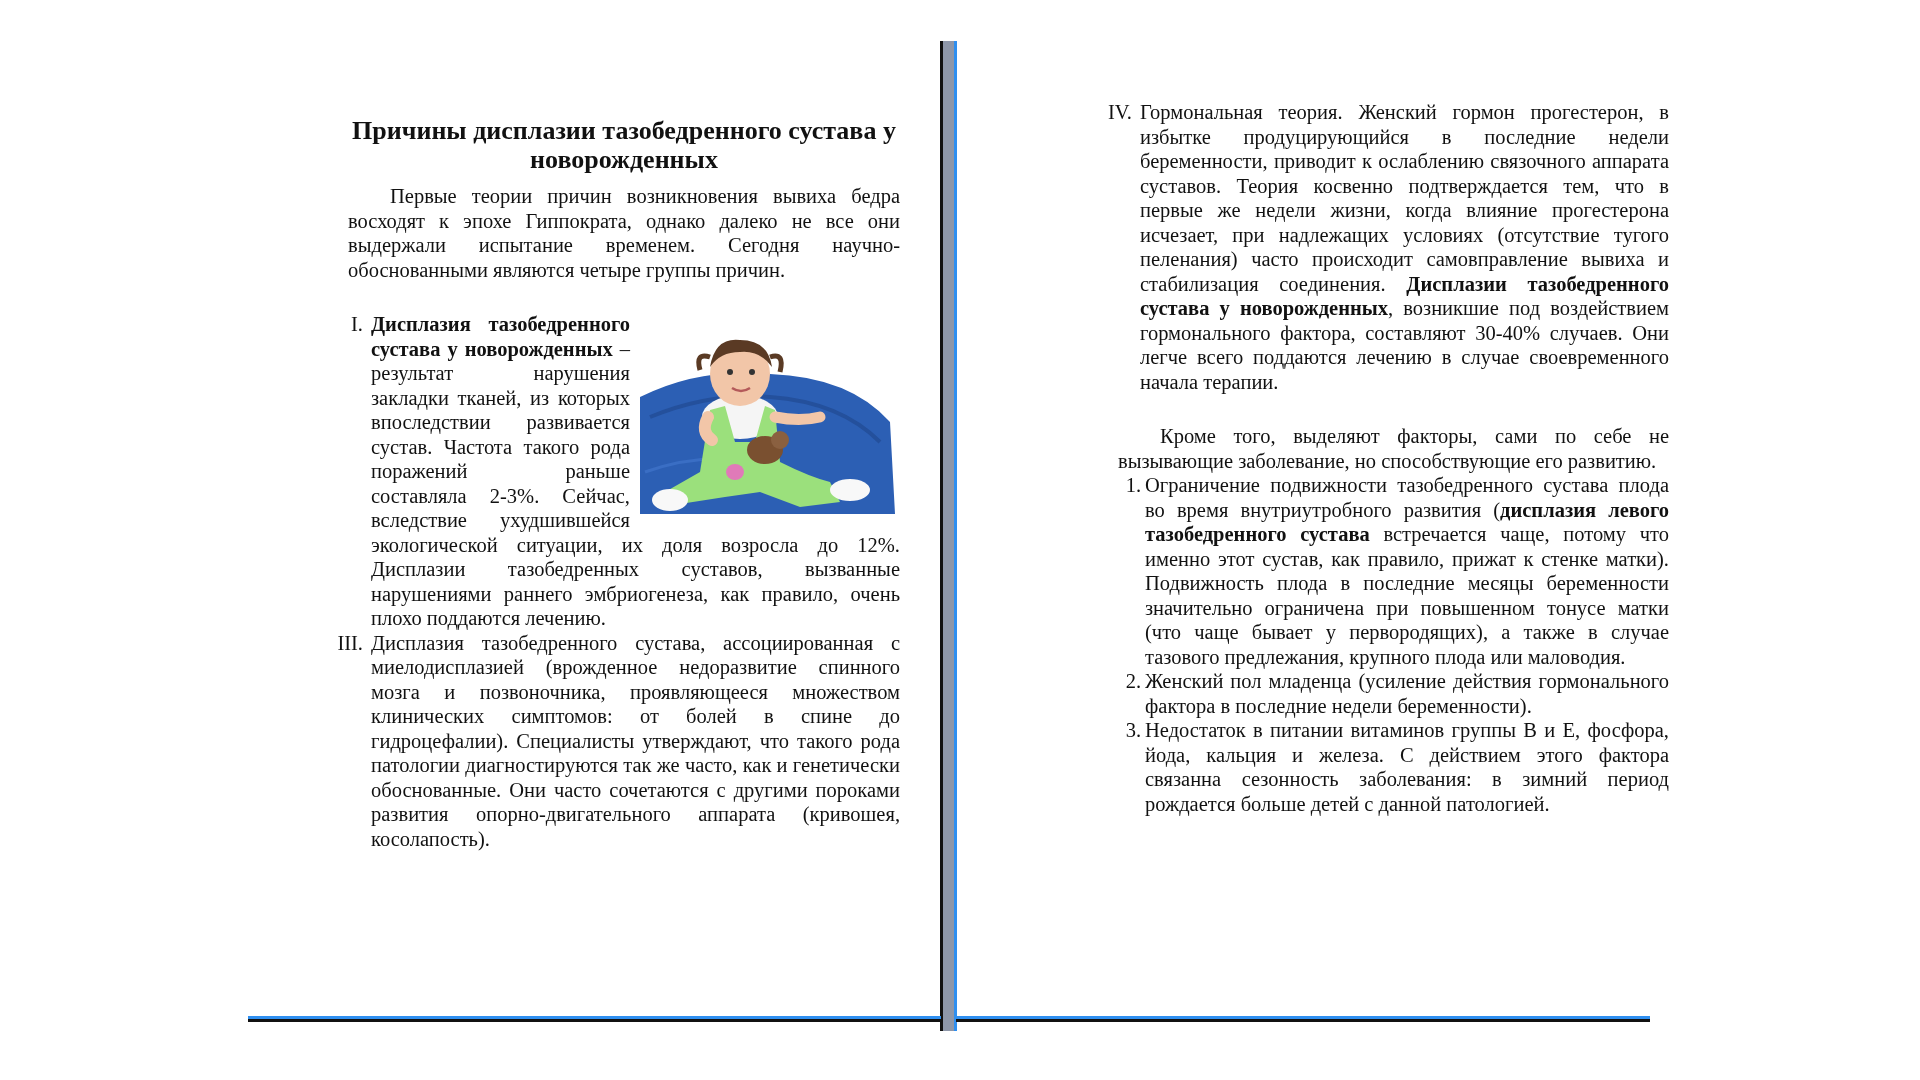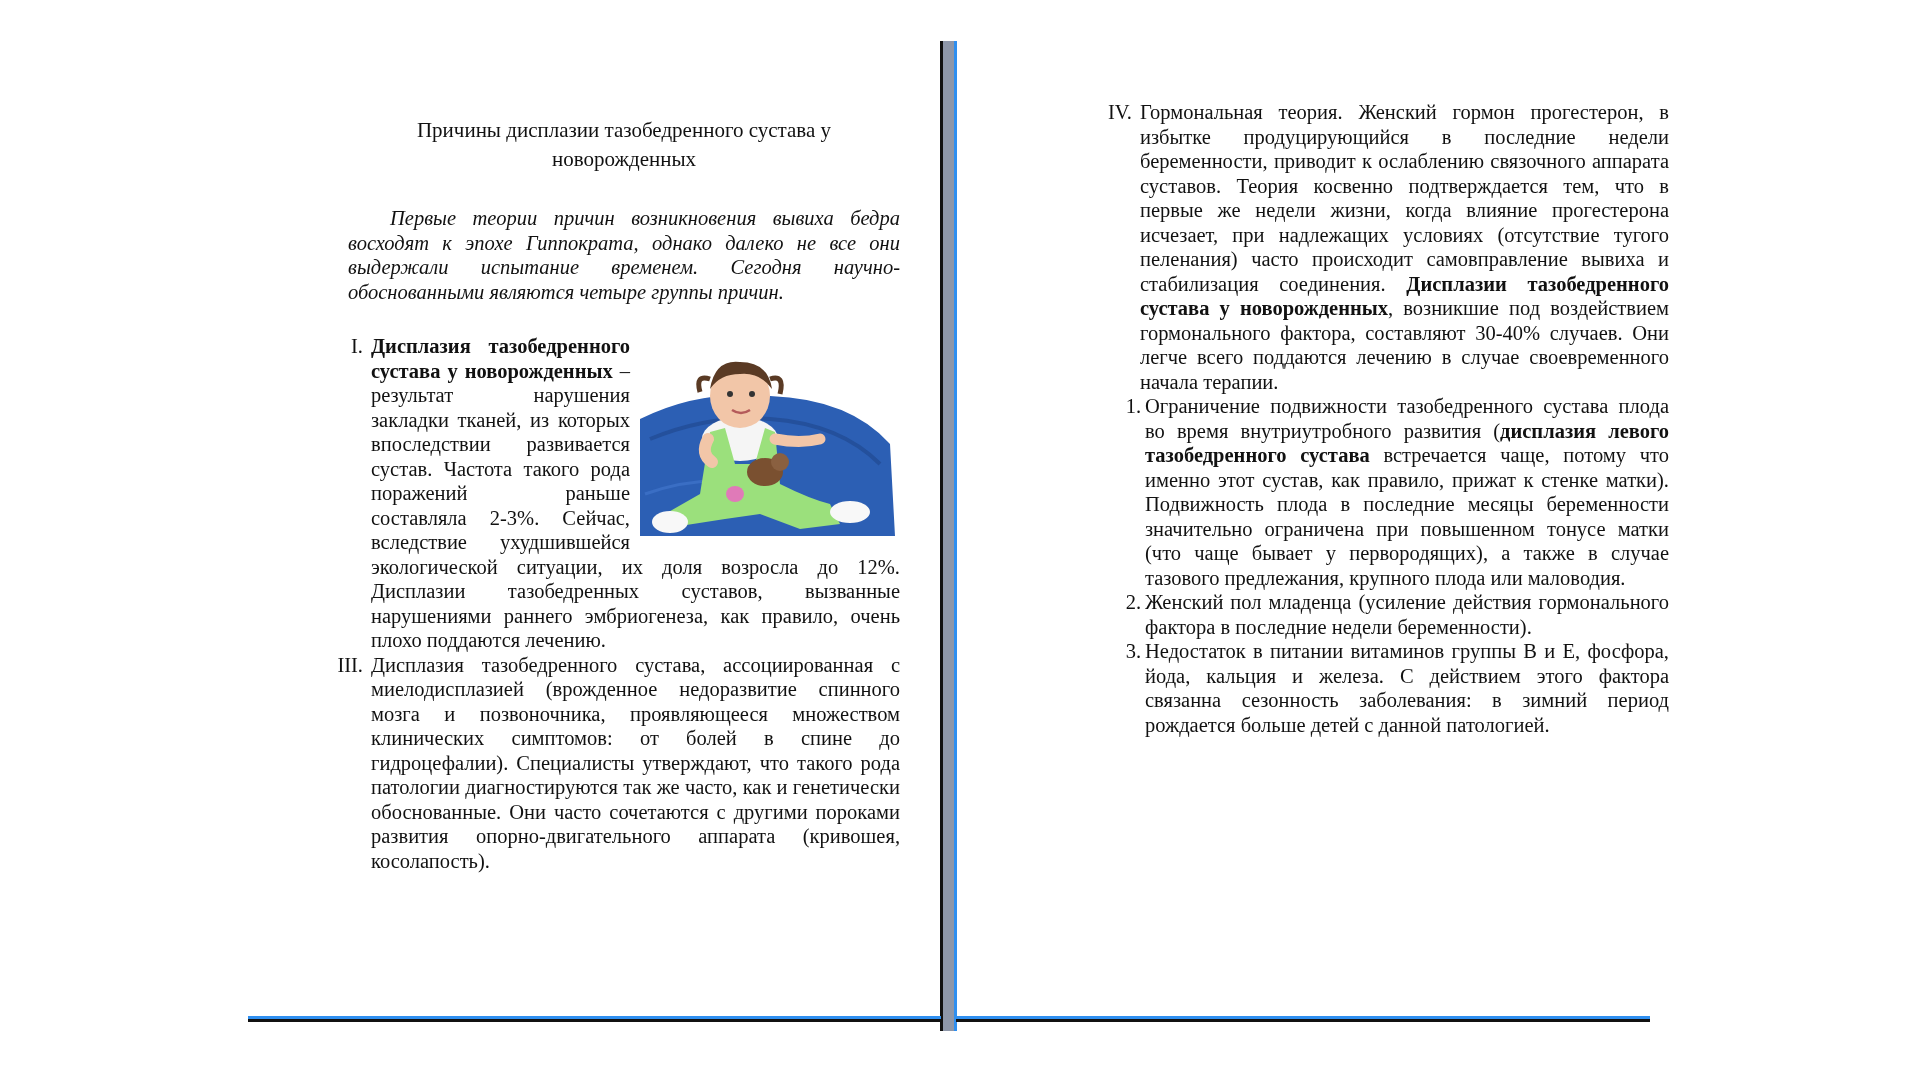--- a/index.html
+++ b/index.html
@@ -12,22 +12,22 @@
   .bottom-rule { position:absolute; top:1016px; height:6px; }
   .bottom-rule .b { height:3px; background:#2f8ff0; }
   .bottom-rule .k { height:3px; background:#111; }
   .rule-left { left:248px; width:693px; }
   .rule-right { left:956px; width:694px; }
 
   .col { position:absolute; font-size:20.5px; line-height:24.5px; text-align:justify; }
   .col-left { left:348px; top:116px; width:552px; }
   .col-right { left:1086px; top:100px; width:583px; }
 
-  h1.title { font-size:21px; line-height:29px; font-weight:normal; text-align:center; margin:0 0 32px 0; }
-  p.intro { text-indent:42px; margin:0 0 30px 0;font-style:italic; }
+  h1.title { font-size:26px; line-height:29px; font-weight:bold; text-align:center; margin:0 0 10px 0; }
+  p.intro { text-indent:42px; margin:0 0 30px 0; }
   ol { margin:0; padding:0; list-style:none; }
   ol li { position:relative; padding-left:12px; margin:0; }
   ol li .num { position:absolute; right:100%; top:0; margin-right:-4px; white-space:nowrap; }
   .roman li { padding-left:12px; }
   .roman { margin-left:11px; }
   .photo { float:right; width:260px; height:192px; margin:10px 0 4px 10px; position:relative; overflow:hidden; }
   b { font-weight:bold; }
   .right-roman { margin-left:42px; }
   p.factors { text-indent:42px; margin:30px 0 0 32px; }
   .arabic { margin-left:51px; }
@@ -99,20 +99,21 @@
 </div>
 
 <div class="col col-right">
   <ol class="right-roman">
     <li>
       <span class="num">IV.</span>
       <span>Гормональная теория. Женский гормон прогестерон, в избытке продуцирующийся в последние недели беременности, приводит к ослаблению связочного аппарата суставов. Теория косвенно подтверждается тем, что в первые же недели жизни, когда влияние прогестерона исчезает, при надлежащих условиях (отсутствие тугого пеленания) часто происходит самовправление вывиха и стабилизация соединения. </span><b>Дисплазии тазобедренного сустава у новорожденных</b><span>, возникшие под воздействием гормонального фактора, составляют 30-40% случаев. Они легче всего поддаются лечению в случае своевременного начала терапии.</span>
     </li>
   </ol>
 
+  <p class="factors">Кроме того, выделяют факторы, сами по себе не вызывающие заболевание, но способствующие его развитию.</p>
 
   <ol class="arabic">
     <li>
       <span class="num">1.</span>
       <span>Ограничение подвижности тазобедренного сустава плода во время внутриутробного развития (</span><b>дисплазия левого тазобедренного сустава</b><span> встречается чаще, потому что именно этот сустав, как правило, прижат к стенке матки). Подвижность плода в последние месяцы беременности значительно ограничена при повышенном тонусе матки (что чаще бывает у первородящих), а также в случае тазового предлежания, крупного плода или маловодия.</span>
     </li>
     <li>
       <span class="num">2.</span>
       <span>Женский пол младенца (усиление действия гормонального фактора в последние недели беременности).</span>
     </li>

